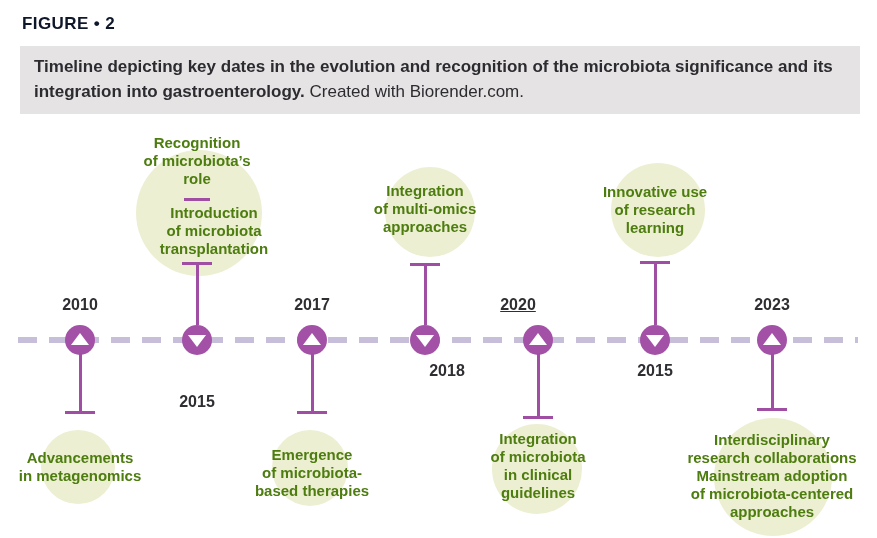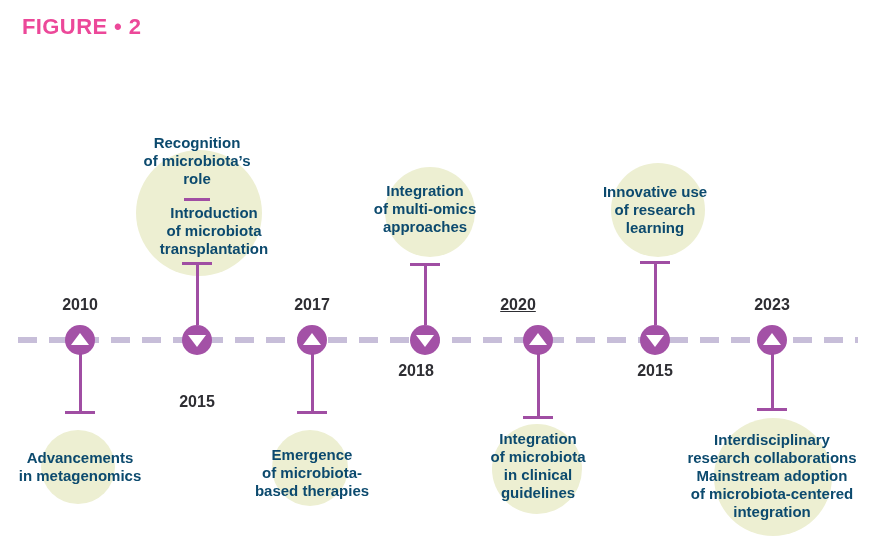--- a/index.html
+++ b/index.html
@@ -5,22 +5,22 @@
   html,body{margin:0;padding:0;background:#ffffff;}
   #canvas{
     position:relative;
     width:877px;height:538px;
     background:#ffffff;
     font-family:"Liberation Sans","DejaVu Sans",sans-serif;
     overflow:hidden;
   }
   .figure-label{
     position:absolute;left:22px;top:14px;
-    font-size:22px;font-weight:bold;letter-spacing:.4px;
-    color:#ec4899;
+    font-size:17px;font-weight:bold;letter-spacing:.4px;
+    color:#0f172a;
   }
   .caption-box{
     position:absolute;left:20px;top:46px;width:812px;
     background:#e6e3e5;
     padding:8px 14px 10px 14px;
     font-size:17px;line-height:25px;color:#2c2c30;
   }
   .caption-bold{font-weight:bold;}
   .caption-regular{font-weight:normal;}
   .axis{
@@ -39,31 +39,35 @@
   .tri-down{top:10px;border-left:9px solid transparent;border-right:9px solid transparent;border-top:12px solid #ffffff;}
   .stem{position:absolute;width:3px;background:#a04ea3;}
   .endbar{position:absolute;height:3px;width:30px;background:#a04ea3;}
   .divider{position:absolute;height:3px;width:26px;background:#a04ea3;}
   .year{
     position:absolute;width:60px;text-align:center;
     font-size:16px;font-weight:bold;color:#2e2e33;
   }
   .evlabel{
     position:absolute;text-align:center;
-    font-size:15px;line-height:18px;font-weight:600;color:#0c4a6e;
+    font-size:15px;line-height:18px;font-weight:600;color:#4d7c0f;
     white-space:pre-line;
   }
 </style>
 </head>
 <body>
 
 <div id="canvas">
 
   <div class="figure-label">FIGURE • 2</div>
 
+  <div class="caption-box">
+    <span class="caption-bold">Timeline depicting key dates in the evolution and recognition of the microbiota significance and its integration into gastroenterology.</span>
+    <span class="caption-regular"> Created with Biorender.com.</span>
+  </div>
 
   <div class="axis"></div>
 
   <div>
     <div class="year" style="left:50px;top:296px;">2010</div>
     <div class="marker" style="left:65px;top:325px;">
         <div class="tri tri-up"></div>
       </div>
     <div class="stem" style="left:79px;top:353px;height:60px;"></div>
     <div class="endbar" style="left:65px;top:411px;"></div>
@@ -105,21 +109,21 @@
   <div>
     <div class="bubble" style="left:385px;top:167px;width:90px;height:90px;"></div>
     <div class="evlabel" style="left:355px;top:182px;width:140px;">Integration
 of multi-omics
 approaches</div>
     <div class="endbar" style="left:410px;top:263px;"></div>
     <div class="stem" style="left:424px;top:265px;height:60px;"></div>
     <div class="marker" style="left:410px;top:325px;">
         <div class="tri tri-down"></div>
       </div>
-    <div class="year" style="left:386px;top:362px;">2018</div>
+    <div class="year" style="left:417px;top:362px;">2018</div>
   </div>
 
   <div>
     <div class="year" style="left:488px;top:296px;text-decoration:underline;">2020</div>
     <div class="marker" style="left:523px;top:325px;">
         <div class="tri tri-up"></div>
       </div>
     <div class="stem" style="left:537px;top:353px;height:65px;"></div>
     <div class="endbar" style="left:523px;top:416px;"></div>
     <div class="bubble" style="left:492px;top:424px;width:90px;height:90px;"></div>
@@ -147,16 +151,16 @@
     <div class="marker" style="left:757px;top:325px;">
         <div class="tri tri-up"></div>
       </div>
     <div class="stem" style="left:771px;top:353px;height:57px;"></div>
     <div class="endbar" style="left:757px;top:408px;"></div>
     <div class="bubble" style="left:714px;top:418px;width:118px;height:118px;"></div>
     <div class="evlabel" style="left:682px;top:431px;width:180px;">Interdisciplinary
 research collaborations
 Mainstream adoption
 of microbiota-centered
-integration</div>
+approaches</div>
   </div>
 
 </div>
 
 </body></html>

